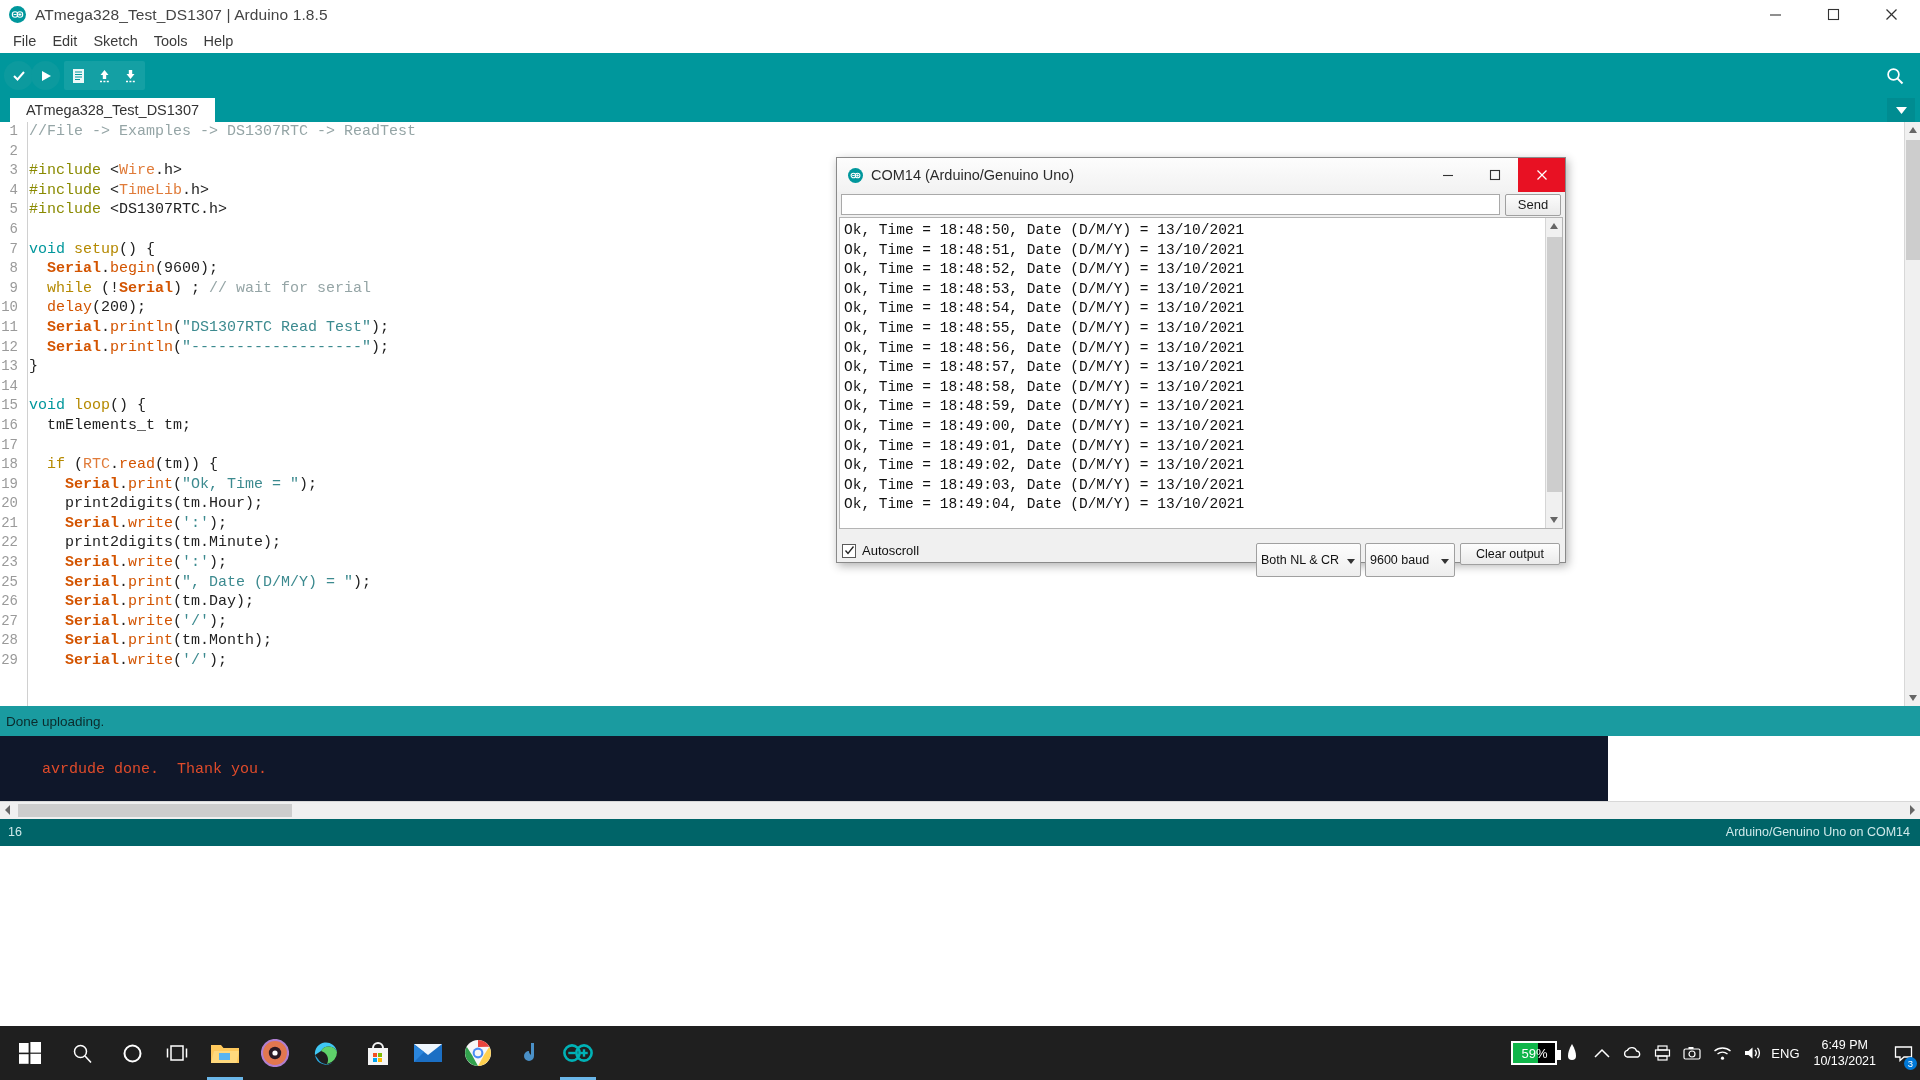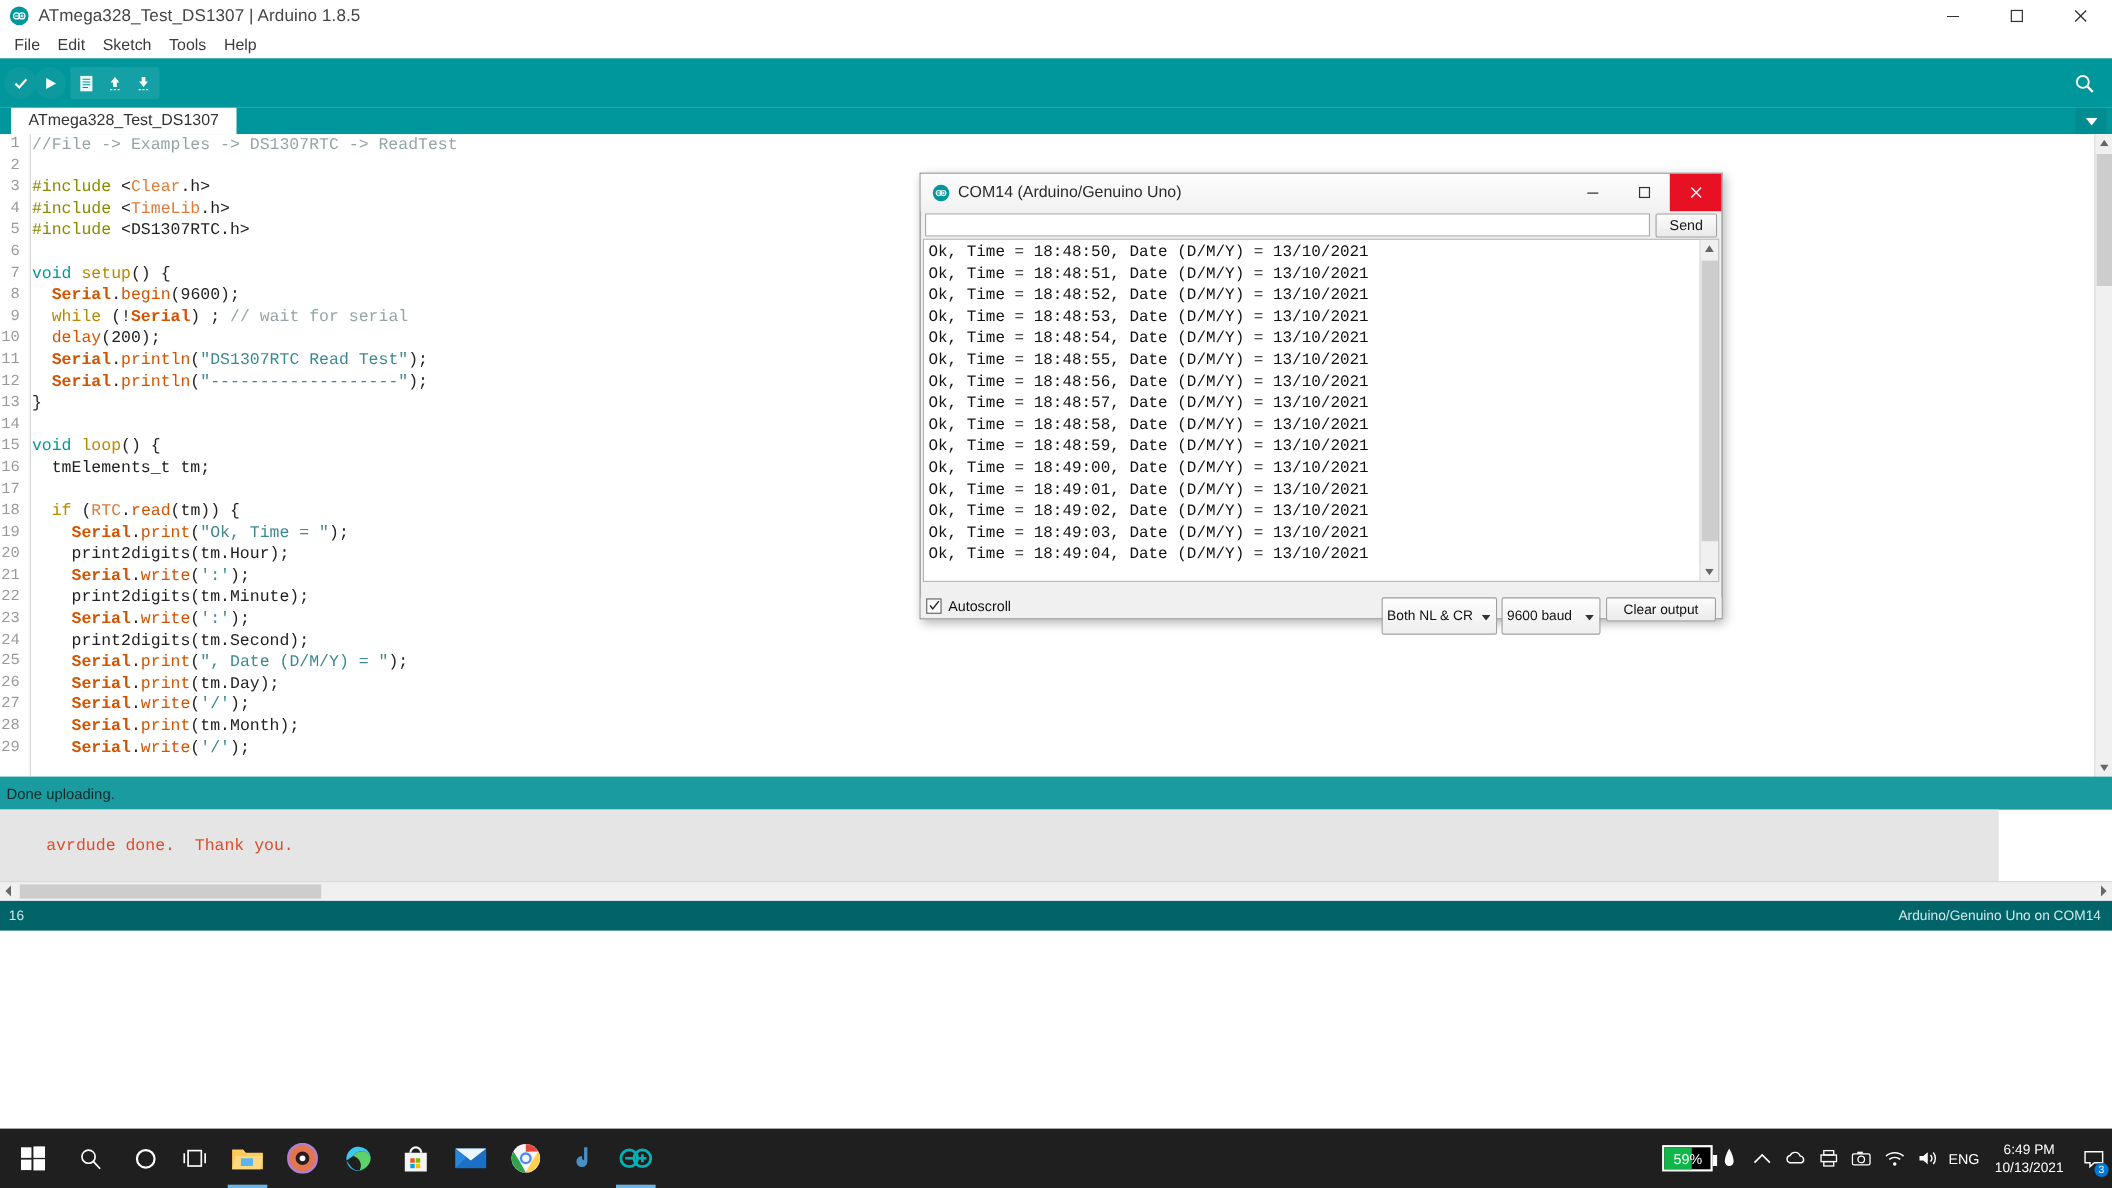--- a/index.html
+++ b/index.html
@@ -104,22 +104,22 @@
   .sc-arrow { width:16px; height:16px; display:flex; align-items:center; justify-content:center; background:#f0f0f0; }
   .sc-thumb-v { position:absolute; left:1px; top:18px; width:14px; height:120px; background:#cdcdcd; }
 
   
   .statusmsg {
     position:absolute; top:706px; left:0; width:1920px; height:30px;
     background:#1a9ba0; color:#0b2b2c; font-size:13.5px;
     display:flex; align-items:center; padding-left:6px;
   }
   .console {
-    position:absolute; top:736px; left:0; width:1817px; height:65px;
-    background:#e5e5e5; color:#e04b2a;
+    position:absolute; top:736px; left:0; width:1608px; height:65px;
+    background:#0f172a; color:#e04b2a;
     font-family:"Liberation Mono", monospace; font-size:15px;
     padding:8px 0 0 6px; white-space:pre;
   }
   .console-scroll {
     position:absolute; top:801px; left:0; width:1920px; height:18px;
     background:#f0f0f0; border-top:1px solid #d8d8d8;
   }
   .hs-thumb { position:absolute; left:18px; top:2px; width:274px; height:13px; background:#cdcdcd; }
   .hs-arrow-l { position:absolute; left:2px; top:1px; }
   .hs-arrow-r { position:absolute; right:2px; top:1px; }
@@ -331,42 +331,41 @@
           <polygon points="0,0 11,0 5.5,7" fill="#fff"></polygon>
         </svg>
     </div>
   </div>
 
   <div class="editor">
     <div class="gutter"></div>
     <div class="code-area" id="code-area">
         <div class="cline"><span class="lnum">1</span><span class="ctext"><span class="k-cmt">//File -&gt; Examples -&gt; DS1307RTC -&gt; ReadTest</span></span></div>
         <div class="cline"><span class="lnum">2</span><span class="ctext"></span></div>
-        <div class="cline"><span class="lnum">3</span><span class="ctext"><span class="k-pre">#include </span><span class="k-type">&lt;</span><span class="k-lib">Clear</span><span class="k-type">.h&gt;</span></span></div>
+        <div class="cline"><span class="lnum">3</span><span class="ctext"><span class="k-pre">#include </span><span class="k-type">&lt;</span><span class="k-lib">Wire</span><span class="k-type">.h&gt;</span></span></div>
         <div class="cline"><span class="lnum">4</span><span class="ctext"><span class="k-pre">#include </span><span class="k-type">&lt;</span><span class="k-lib">TimeLib</span><span class="k-type">.h&gt;</span></span></div>
         <div class="cline"><span class="lnum">5</span><span class="ctext"><span class="k-pre">#include </span><span class="k-type">&lt;DS1307RTC.h&gt;</span></span></div>
         <div class="cline"><span class="lnum">6</span><span class="ctext"></span></div>
         <div class="cline"><span class="lnum">7</span><span class="ctext"><span class="k-void">void</span><span class="k-type"> </span><span class="k-name">setup</span><span class="k-type">() {</span></span></div>
         <div class="cline"><span class="lnum">8</span><span class="ctext"><span class="k-type">  </span><span class="k-kw2">Serial</span><span class="k-type">.</span><span class="k-fn">begin</span><span class="k-type">(</span><span class="k-type">9600</span><span class="k-type">);</span></span></div>
         <div class="cline"><span class="lnum">9</span><span class="ctext"><span class="k-type">  </span><span class="k-name">while</span><span class="k-type"> (!</span><span class="k-kw2">Serial</span><span class="k-type">) ; </span><span class="k-cmt">// wait for serial</span></span></div>
         <div class="cline"><span class="lnum">10</span><span class="ctext"><span class="k-type">  </span><span class="k-fn">delay</span><span class="k-type">(200);</span></span></div>
         <div class="cline"><span class="lnum">11</span><span class="ctext"><span class="k-type">  </span><span class="k-kw2">Serial</span><span class="k-type">.</span><span class="k-fn">println</span><span class="k-type">(</span><span class="k-str">"DS1307RTC Read Test"</span><span class="k-type">);</span></span></div>
         <div class="cline"><span class="lnum">12</span><span class="ctext"><span class="k-type">  </span><span class="k-kw2">Serial</span><span class="k-type">.</span><span class="k-fn">println</span><span class="k-type">(</span><span class="k-str">"-------------------"</span><span class="k-type">);</span></span></div>
         <div class="cline"><span class="lnum">13</span><span class="ctext"><span class="k-type">}</span></span></div>
         <div class="cline"><span class="lnum">14</span><span class="ctext"></span></div>
         <div class="cline"><span class="lnum">15</span><span class="ctext"><span class="k-void">void</span><span class="k-type"> </span><span class="k-name">loop</span><span class="k-type">() {</span></span></div>
         <div class="cline"><span class="lnum">16</span><span class="ctext"><span class="k-type">  tmElements_t tm;</span></span></div>
         <div class="cline"><span class="lnum">17</span><span class="ctext"></span></div>
         <div class="cline"><span class="lnum">18</span><span class="ctext"><span class="k-type">  </span><span class="k-name">if</span><span class="k-type"> (</span><span class="k-lib">RTC</span><span class="k-type">.</span><span class="k-fn">read</span><span class="k-type">(tm)) {</span></span></div>
         <div class="cline"><span class="lnum">19</span><span class="ctext"><span class="k-type">    </span><span class="k-kw2">Serial</span><span class="k-type">.</span><span class="k-fn">print</span><span class="k-type">(</span><span class="k-str">"Ok, Time = "</span><span class="k-type">);</span></span></div>
         <div class="cline"><span class="lnum">20</span><span class="ctext"><span class="k-type">    print2digits(tm.Hour);</span></span></div>
         <div class="cline"><span class="lnum">21</span><span class="ctext"><span class="k-type">    </span><span class="k-kw2">Serial</span><span class="k-type">.</span><span class="k-fn">write</span><span class="k-type">(</span><span class="k-str">':'</span><span class="k-type">);</span></span></div>
         <div class="cline"><span class="lnum">22</span><span class="ctext"><span class="k-type">    print2digits(tm.Minute);</span></span></div>
         <div class="cline"><span class="lnum">23</span><span class="ctext"><span class="k-type">    </span><span class="k-kw2">Serial</span><span class="k-type">.</span><span class="k-fn">write</span><span class="k-type">(</span><span class="k-str">':'</span><span class="k-type">);</span></span></div>
-        <div class="cline"><span class="lnum">24</span><span class="ctext"><span class="k-type">    print2digits(tm.Second);</span></span></div>
         <div class="cline"><span class="lnum">25</span><span class="ctext"><span class="k-type">    </span><span class="k-kw2">Serial</span><span class="k-type">.</span><span class="k-fn">print</span><span class="k-type">(</span><span class="k-str">", Date (D/M/Y) = "</span><span class="k-type">);</span></span></div>
         <div class="cline"><span class="lnum">26</span><span class="ctext"><span class="k-type">    </span><span class="k-kw2">Serial</span><span class="k-type">.</span><span class="k-fn">print</span><span class="k-type">(tm.Day);</span></span></div>
         <div class="cline"><span class="lnum">27</span><span class="ctext"><span class="k-type">    </span><span class="k-kw2">Serial</span><span class="k-type">.</span><span class="k-fn">write</span><span class="k-type">(</span><span class="k-str">'/'</span><span class="k-type">);</span></span></div>
         <div class="cline"><span class="lnum">28</span><span class="ctext"><span class="k-type">    </span><span class="k-kw2">Serial</span><span class="k-type">.</span><span class="k-fn">print</span><span class="k-type">(tm.Month);</span></span></div>
         <div class="cline"><span class="lnum">29</span><span class="ctext"><span class="k-type">    </span><span class="k-kw2">Serial</span><span class="k-type">.</span><span class="k-fn">write</span><span class="k-type">(</span><span class="k-str">'/'</span><span class="k-type">);</span></span></div>
       </div>
   </div>
   <div class="editor-scroll-v">
     <div class="sc-arrow">
       <svg width="8" height="6" viewBox="0 0 8 6">

